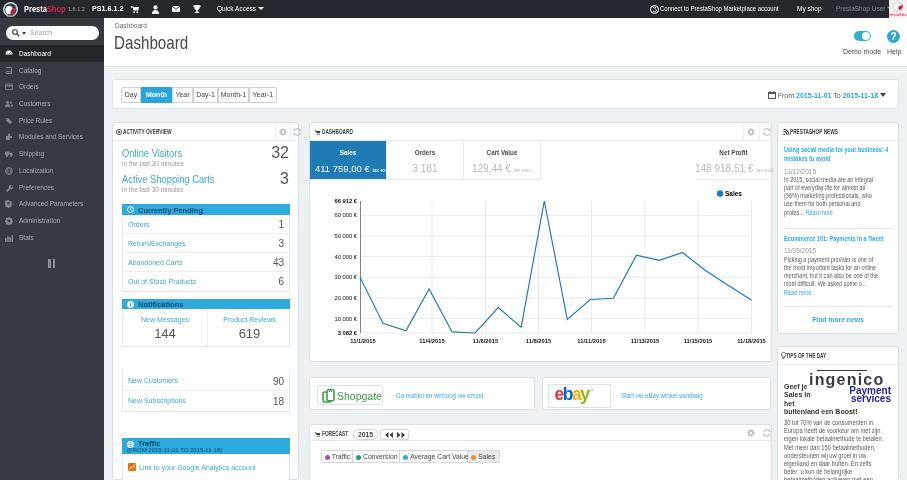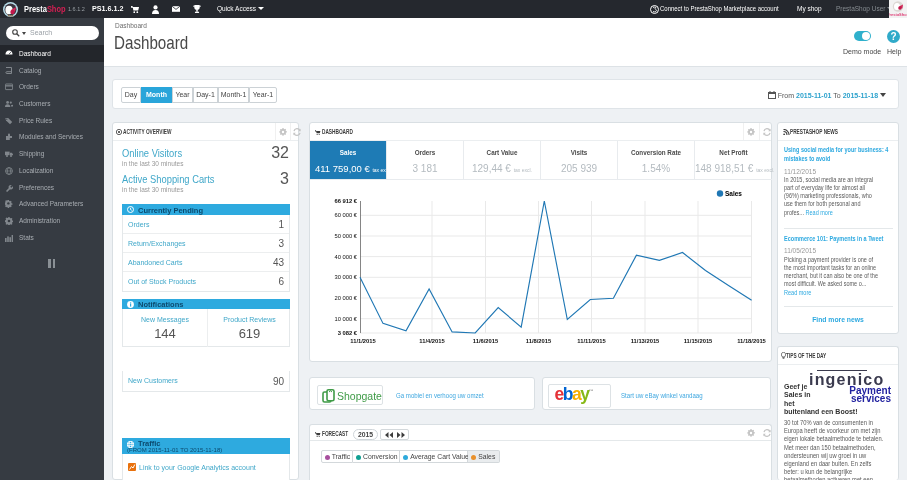--- a/index.html
+++ b/index.html
@@ -333,20 +333,24 @@
       <div class="c" style="left:84px">
           <div class="cl">Product Reviews</div>
           <div class="cv">619</div>
         </div>
     </div>
     <div class="rowbox" style="top:248px">
       <div class="arow" style="height:20px">
           <span class="l">New Customers</span>
           <span class="v" style="top:5px">90</span>
         </div>
+      <div class="arow" style="height:20px">
+          <span class="l">New Subscriptions</span>
+          <span class="v" style="top:5px">18</span>
+        </div>
     </div>
     <div class="bluebar" style="top:315px;height:16px;">
       <svg class="abs" style="left:5px;top:2.5px" width="7" height="7" viewBox="0 0 7 7">
           <circle cx="3.5" cy="3.5" r="3.2" fill="none" stroke="#fff" stroke-width="1"></circle>
           <path d="M.5 2.6 H6.5 M.5 4.4 H6.5" stroke="#fff" stroke-width=".8"></path>
           <ellipse cx="3.5" cy="3.5" rx="1.5" ry="3.2" fill="none" stroke="#fff" stroke-width=".8"></ellipse>
         </svg>
       <span class="bt" style="top:0.5px">Traffic</span>
       <span class="bs" style="top:9px">(FROM 2015-11-01 TO 2015-11-18)</span>
     </div>
@@ -382,28 +386,20 @@
         <div class="tl">Sales</div>
         <div class="tv" style="font-size:9.5px;text-align:left;padding-left:5px;">411 759,00 € <small>tax excl.</small></div>
       </div>
     <div class="tile" style="left:77px">
         <div class="tl">Orders</div>
         <div class="tv">3 181</div>
       </div>
     <div class="tile" style="left:154px">
         <div class="tl">Cart Value</div>
         <div class="tv">129,44 € <small>tax excl.</small></div>
-      </div>
-    <div class="tile" style="left:231px">
-        <div class="tl">Visits</div>
-        <div class="tv">205 939</div>
-      </div>
-    <div class="tile" style="left:308px">
-        <div class="tl">Conversion Rate</div>
-        <div class="tv">1.54%</div>
       </div>
     <div class="tile" style="left:385px;border-right:none">
         <div class="tl">Net Profit</div>
         <div class="tv">148 918,51 € <small>tax excl.</small></div>
       </div>
     <svg class="abs" style="left:0;top:57px" width="458" height="182" viewBox="0 0 458 182">
       <g stroke="#e9e9e9" stroke-width="1">
         <line x1="122" y1="21" x2="122" y2="153"></line>
           <line x1="175.5" y1="21" x2="175.5" y2="153"></line>
           <line x1="228.5" y1="21" x2="228.5" y2="153"></line>

